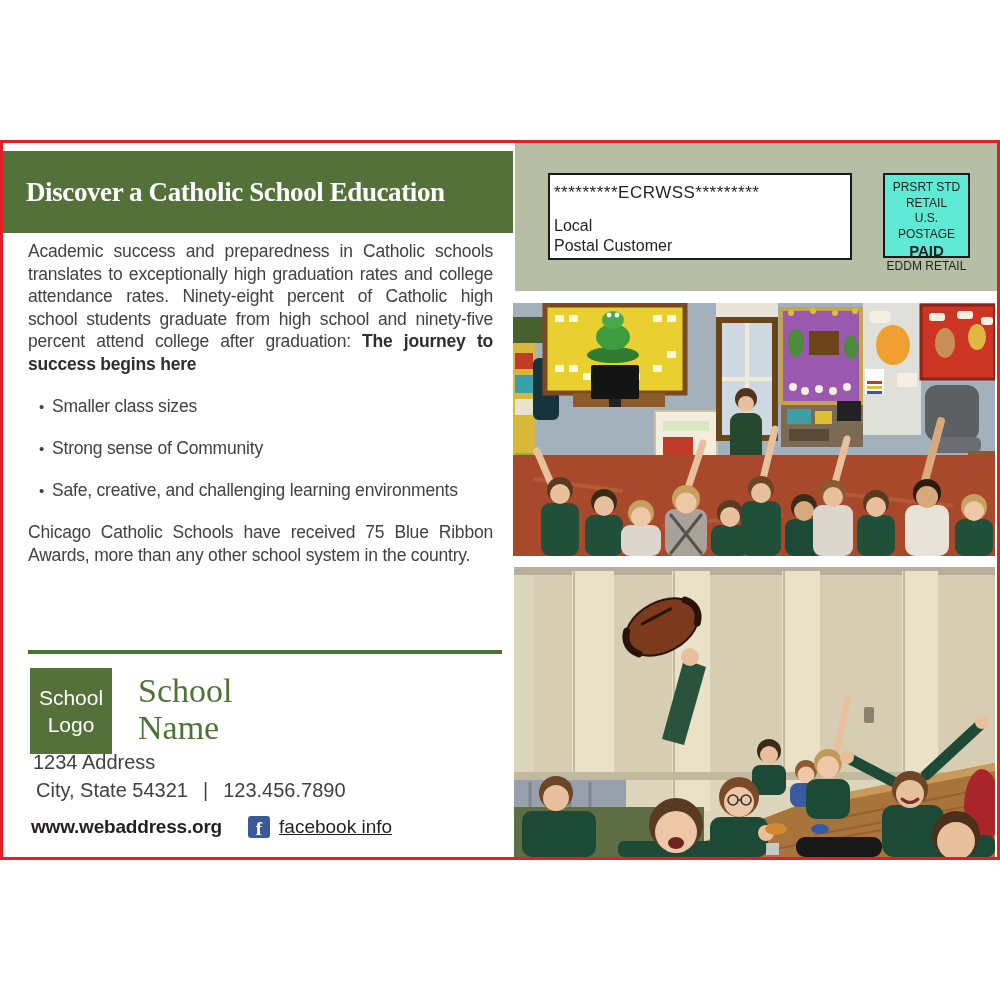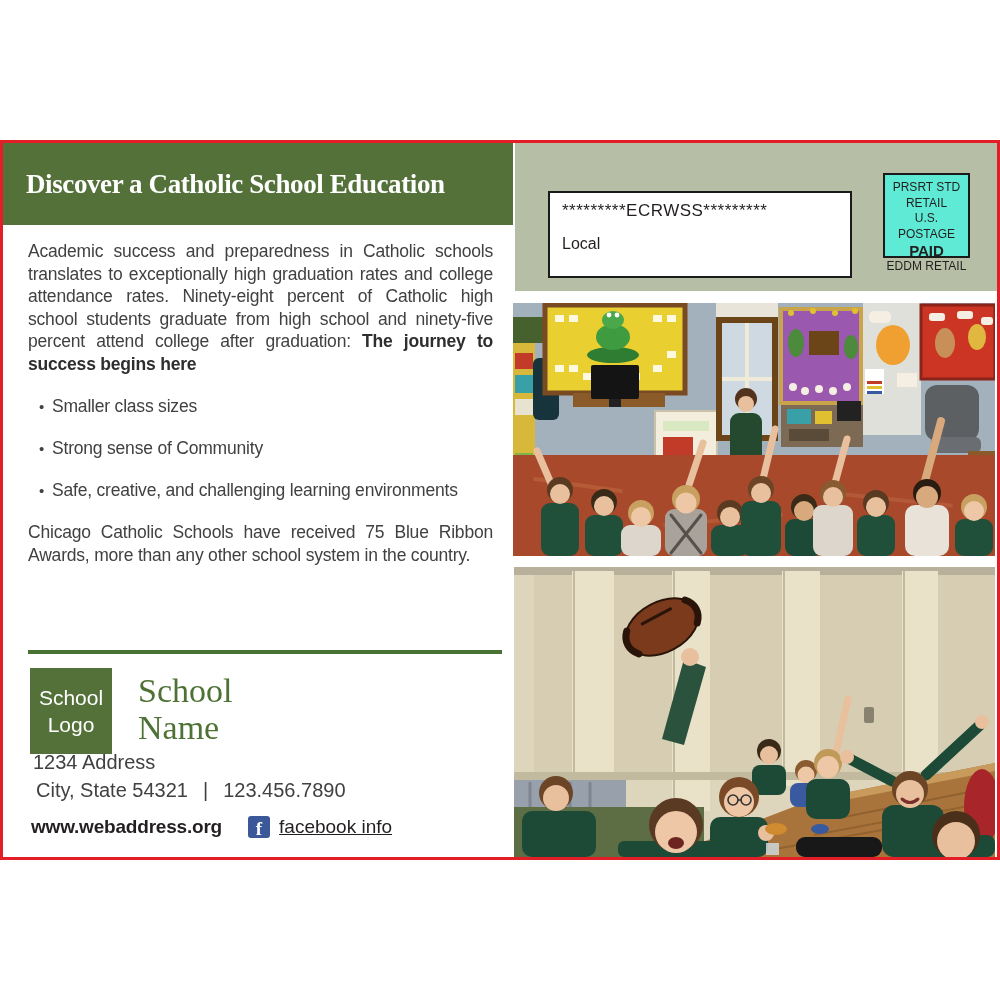--- a/index.html
+++ b/index.html
@@ -1,27 +1,27 @@
 <!DOCTYPE html>
 <html><head>
 <meta charset="utf-8">
 <style>
   html,body{margin:0;padding:0;background:#ffffff;}
   .page{position:relative;width:1000px;height:1000px;background:#ffffff;overflow:hidden;
         font-family:"Liberation Sans",sans-serif;color:#414042;}
   .postcard{position:absolute;left:0;top:140px;width:1000px;height:720px;background:#ffffff;
             border:3px solid #e31e26;box-sizing:border-box;overflow:hidden;}
   
-  .header-bar{position:absolute;left:0;top:0;width:510px;height:82px;background:#54713a;}
+  .header-bar{position:absolute;left:0;top:8px;width:510px;height:82px;background:#54713a;}
   .header-bar h1{margin:0;padding:0 0 0 23px;font-family:"Liberation Serif",serif;
                  font-weight:700;font-size:27px;letter-spacing:-0.4px;line-height:82px;color:#ffffff;white-space:nowrap;}
   
   .mail-panel{position:absolute;left:512px;top:0;width:482px;height:148px;background:#b6bfa5;}
-  .ecrwss-box{position:absolute;left:33px;top:48px;width:304px;height:87px;background:#ffffff;
-              border:2px solid #1a1a1a;box-sizing:border-box;padding:8px 12px;color:#231f20;}
+  .ecrwss-box{position:absolute;left:33px;top:30px;width:304px;height:87px;background:#ffffff;
+              border:2px solid #1a1a1a;box-sizing:border-box;padding:8px 4px;color:#231f20;}
   .ecrwss-line{font-size:17px;letter-spacing:0.5px;white-space:nowrap;}
   .recipient{margin-top:13px;font-size:16px;line-height:20px;}
   .postage-box{position:absolute;left:368px;top:30px;width:87px;height:85px;background:#5eead4;
                border:2px solid #1a1a1a;box-sizing:border-box;text-align:center;color:#231f20;
                font-size:12px;line-height:15.5px;padding-top:5px;}
   .postage-box .paid{font-weight:700;font-size:15px;line-height:17px;}
   
   .copy{position:absolute;left:25px;top:97px;width:465px;font-size:17.5px;letter-spacing:-0.2px;
         line-height:22.5px;color:#414042;}
   .para1{margin:0 0 0 0;text-align:justify;text-align-last:left;}
@@ -58,20 +58,21 @@
 
     <div class="header-bar">
       <h1>Discover a Catholic School Education</h1>
     </div>
 
     <div class="mail-panel">
       <div class="ecrwss-box">
         <div class="ecrwss-line">*********ECRWSS*********</div>
         <div class="recipient">
           <div>Local</div>
+          <div>Postal Customer</div>
         </div>
       </div>
       <div class="postage-box">
         <div>PRSRT STD</div>
         <div>RETAIL</div>
         <div>U.S. POSTAGE</div>
         <div class="paid">PAID</div>
         <div>EDDM RETAIL</div>
       </div>
     </div>

